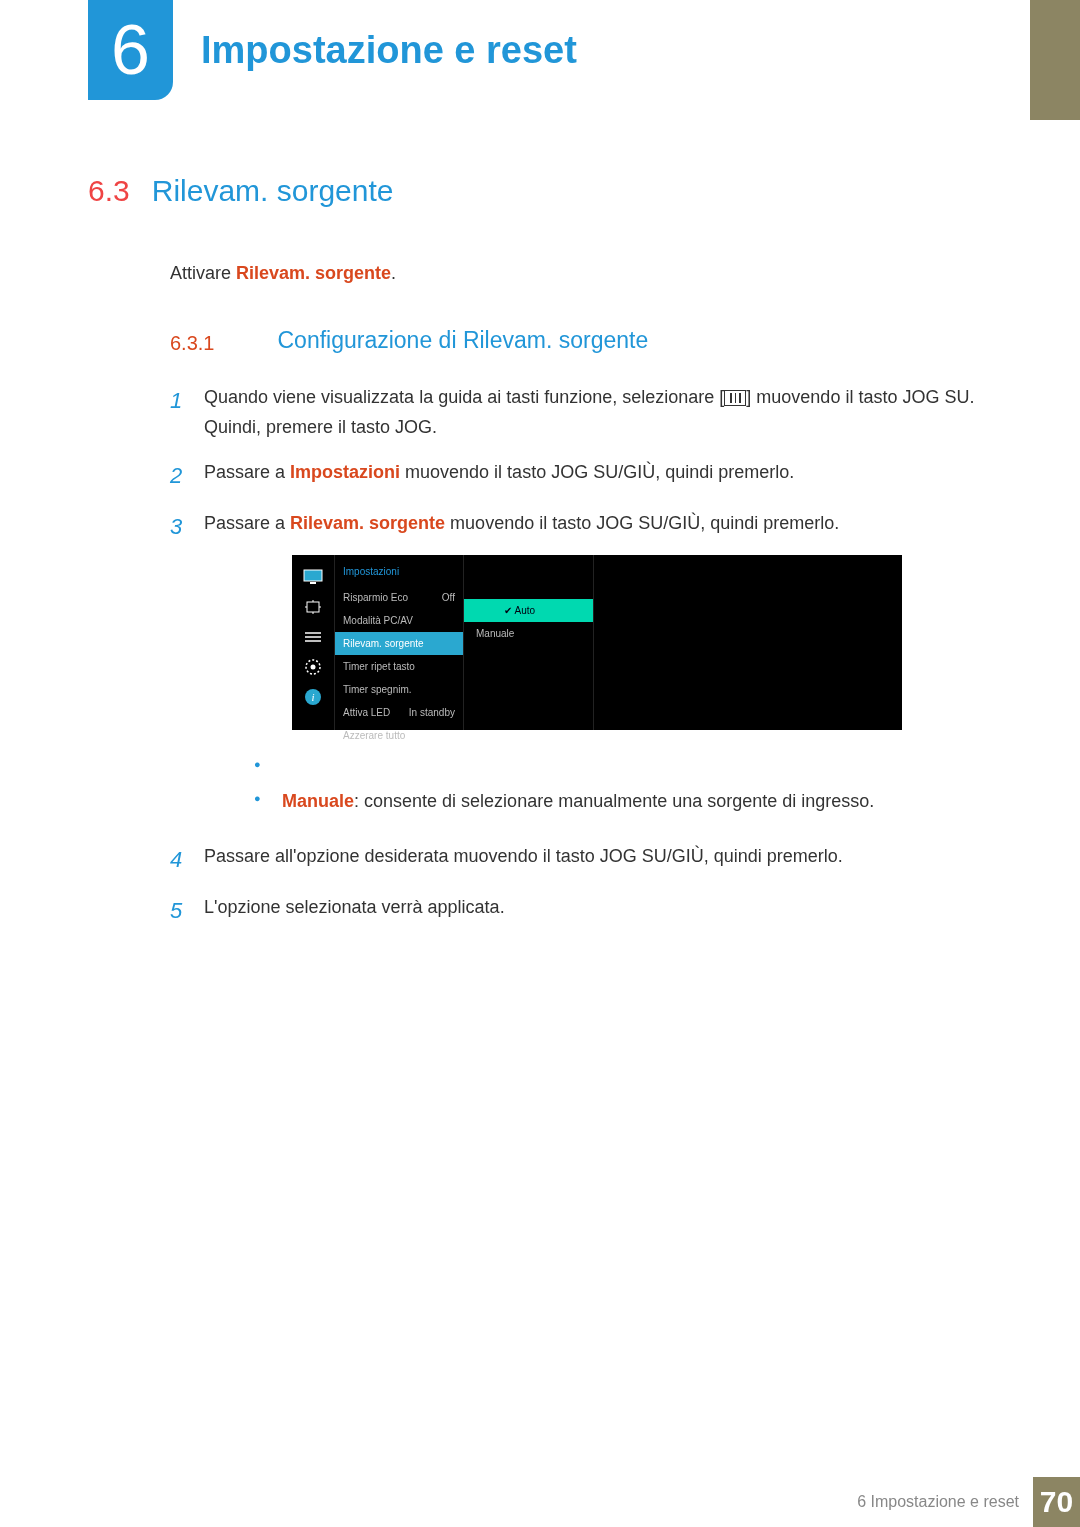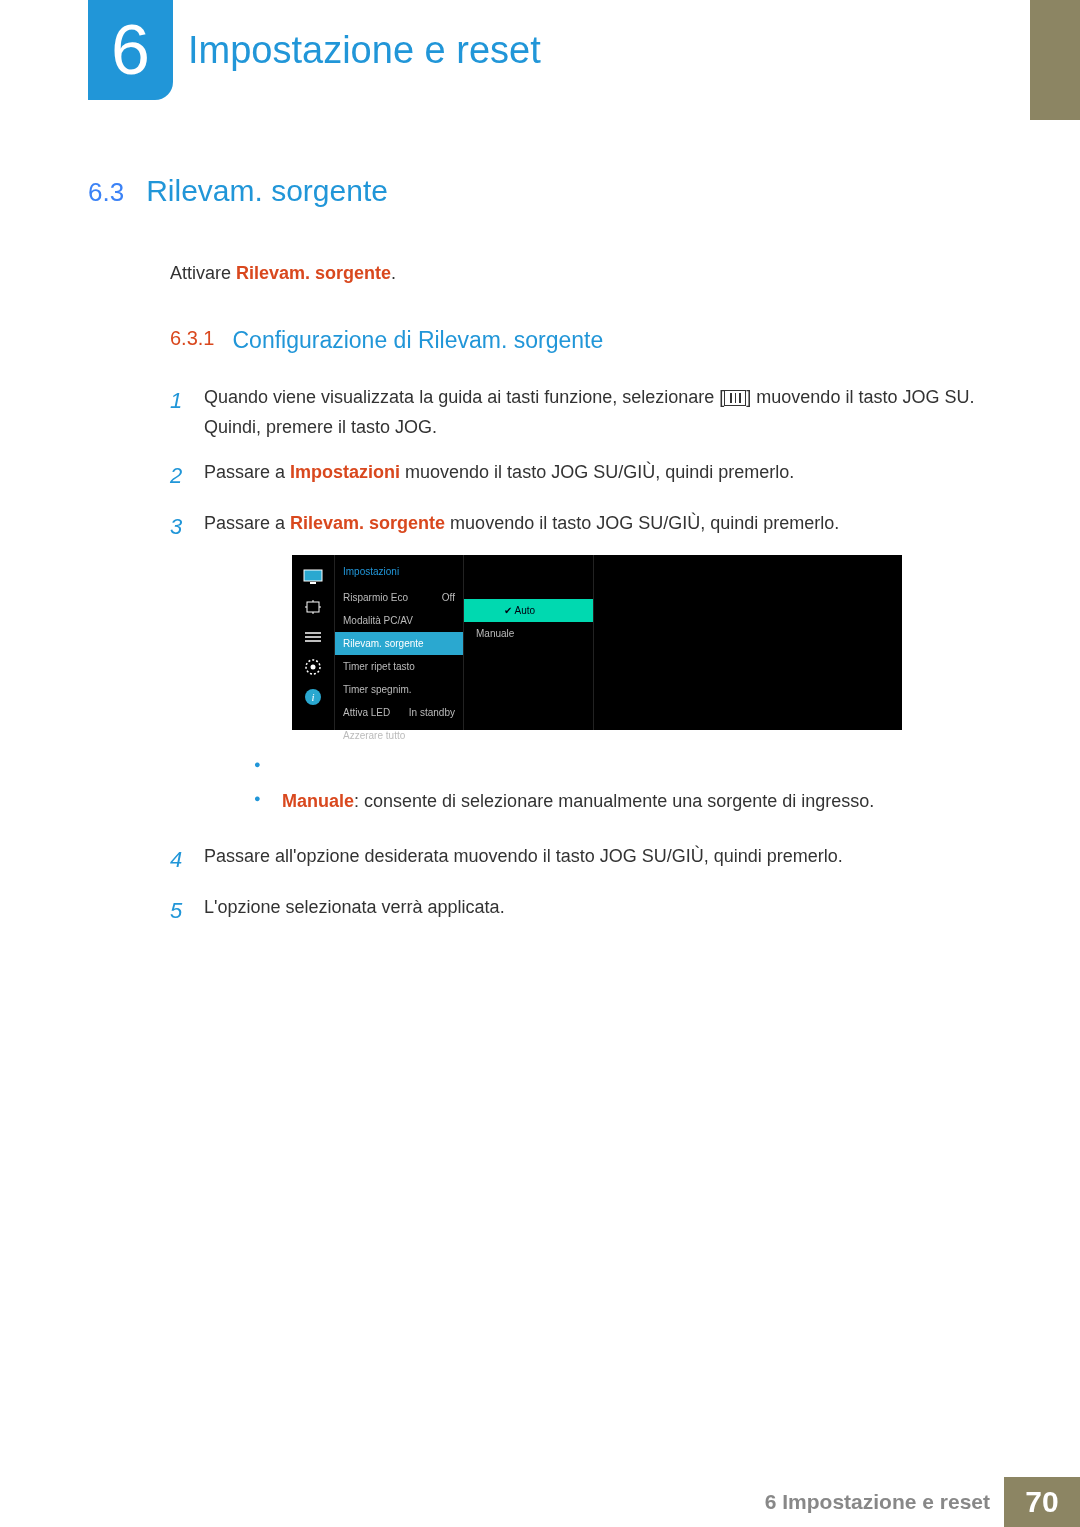--- a/index.html
+++ b/index.html
@@ -25,45 +25,45 @@
   display: flex;
   align-items: center;
   justify-content: center;
   font-size: 70px;
   font-weight: 300;
   margin-left: 88px;
 }
 .chapter-title {
   color: #2196d8;
   font-size: 38px;
-  font-weight: 400;
-  margin-left: 15px;
+  font-weight: 700;
+  margin-left: 28px;
 }
 .side-stripe {
   position: absolute;
   top: 0;
   right: 0;
   width: 50px;
   height: 120px;
   background: #8c8563;
 }
 .content {
   margin-left: 88px;
   margin-right: 90px;
   margin-top: 65px;
   color: #333;
   font-size: 18px;
   line-height: 1.7;
 }
-.sec-num { color: #3b82f6; font-size: 26px; font-weight: 400; }
+.sec-num { color: #ef4444; font-size: 30px; font-weight: 400; }
 .sec-title { color: #2196d8; font-size: 30px; font-weight: 400; margin-left: 22px; }
 .section-row { display: flex; align-items: baseline; margin-bottom: 42px; }
 .intro { margin-bottom: 32px; margin-left: 82px; }
 .emph { color: #d9481e; font-weight: 700; }
-.subsec { display: flex; align-items: flex-start; margin-left: 82px; margin-bottom: 22px; }
+.subsec { display: flex; align-items: flex-end; margin-left: 82px; margin-bottom: 22px; gap: 45px; }
 .subsec-num { color: #d9481e; font-size: 20px; font-weight: 400; }
 .subsec-title { color: #2196d8; font-size: 23px; font-weight: 400; margin-left: 18px; }
 .steps { list-style: none; margin-left: 82px; }
 .steps li { display: flex; margin-bottom: 14px; }
 .step-num { color: #2196d8; font-size: 22px; font-style: italic; font-weight: 400; width: 34px; flex-shrink: 0; }
 .step-body { flex: 1; }
 .icon-box {
   display: inline-flex;
   border: 1.5px solid #333;
   width: 22px;
@@ -128,30 +128,30 @@
 }
 .footer {
   position: absolute;
   bottom: 0;
   right: 0;
   display: flex;
   align-items: center;
 }
 .footer-text {
   color: #888;
-  font-size: 21px;
-  font-weight: 700;
+  font-size: 16px;
+  font-weight: 400;
   margin-right: 14px;
 }
 .footer-page {
   background: #8c8563;
   color: #fff;
   font-size: 30px;
   font-weight: 700;
-  width: 76px;
+  width: 47px;
   height: 50px;
   display: flex;
   align-items: center;
   justify-content: center;
 }
 </style>
 </head>
 <body>
 
 <div class="side-stripe"></div>

